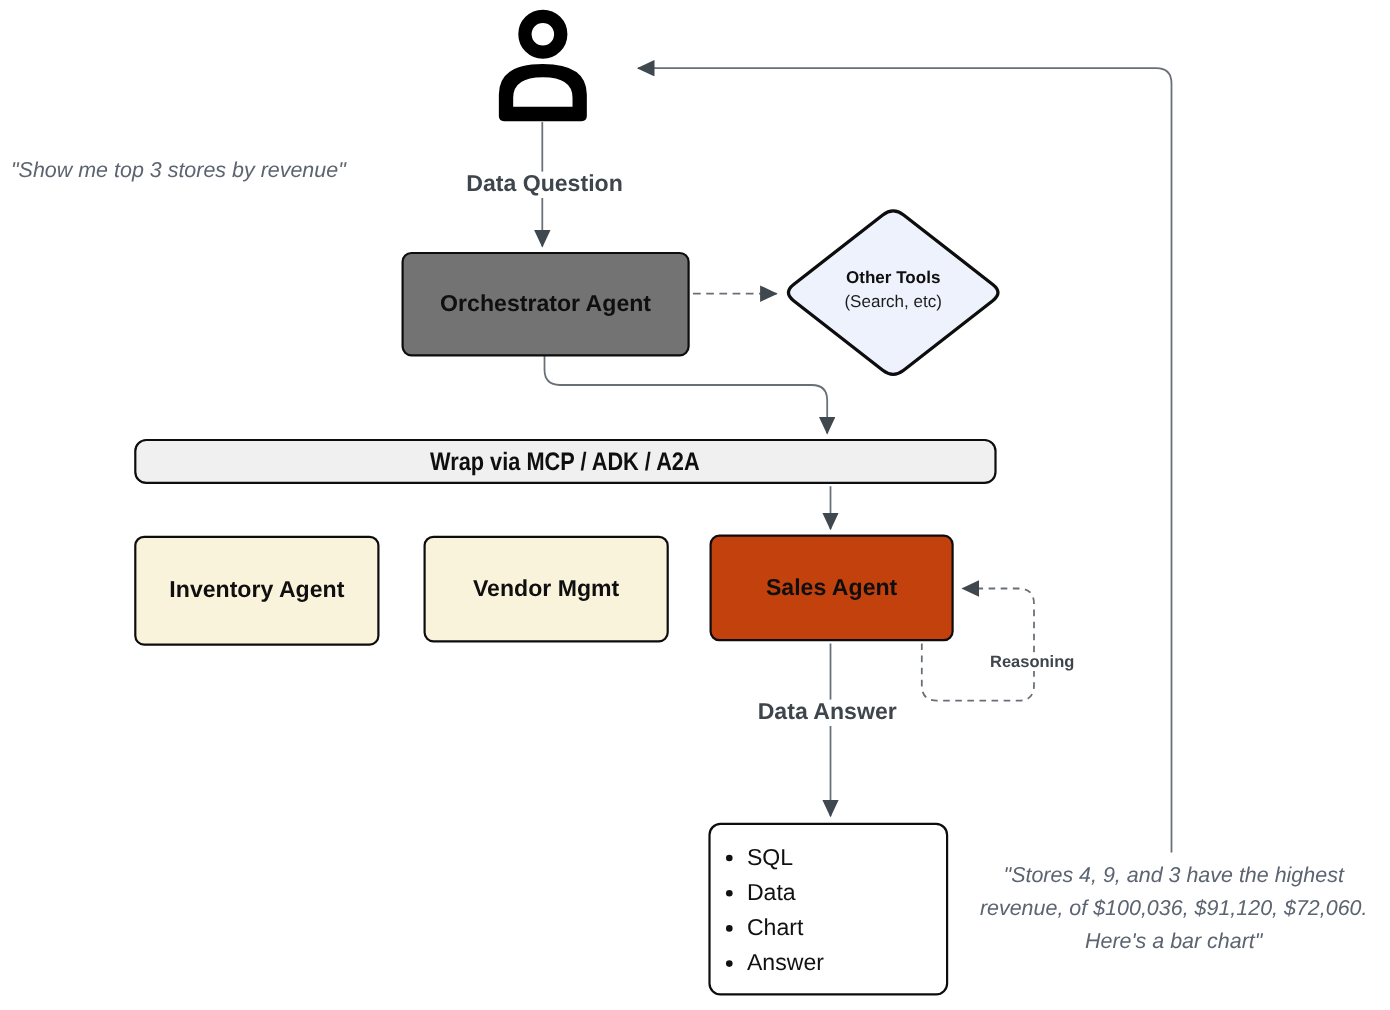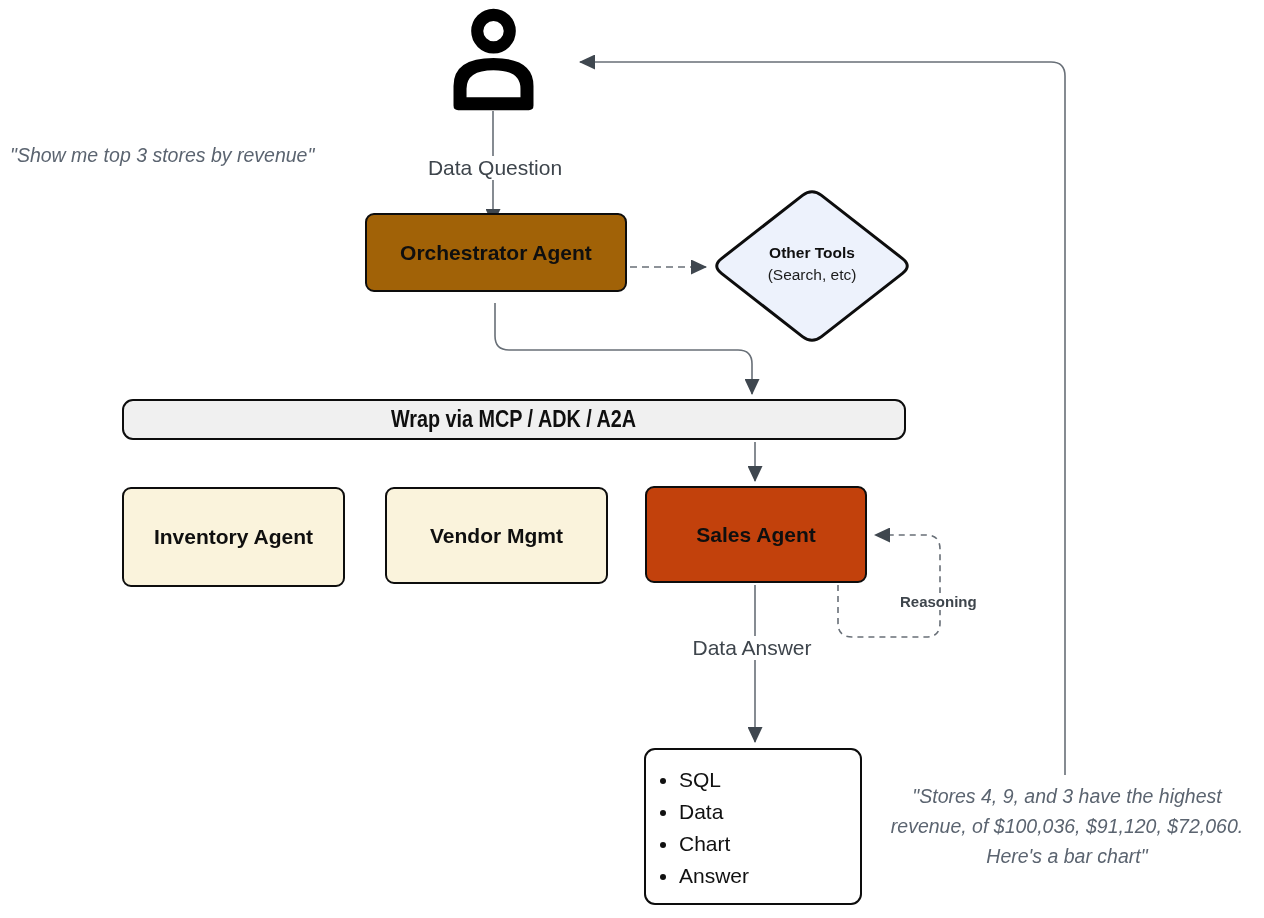--- a/index.html
+++ b/index.html
@@ -8,39 +8,39 @@
     font-family:"Liberation Sans", sans-serif; overflow:hidden;
   }
   svg.layer { position:absolute; left:0; top:0; width:1264px; height:918px; }
 
   .node {
     position:absolute; box-sizing:border-box;
     display:flex; align-items:center; justify-content:center;
     border:2.5px solid #0d0d0d; border-radius:9px;
     font-weight:bold; font-size:21px; color:#0f0f0f; text-align:center;
   }
-  .node-orchestrator { left:365px; top:213px; width:262px; height:79px; background:#a16207; }
+  .node-orchestrator { left:365px; top:229px; width:262px; height:95px; background:#737373; }
   .node-bar { left:122px; top:399px; width:784px; height:41px; background:#f0f0f0; border-radius:11px; font-size:23px; }
   .node-bar .bar-text { display:inline-block; transform:scaleX(0.86); letter-spacing:0; white-space:nowrap; }
   .node-inventory { left:122px; top:487px; width:223px; height:100px; background:#faf3dc; }
   .node-vendor { left:385px; top:487px; width:223px; height:97px; background:#faf3dc;justify-content:center; }
   .node-sales { left:645px; top:486px; width:222px; height:97px; background:#c2410c; }
 
   .node-output {
     position:absolute; box-sizing:border-box;
     left:644px; top:748px; width:218px; height:157px;
     background:#ffffff; border:2.5px solid #0d0d0d; border-radius:11px;
     padding:10px 0 0 6px;
   }
   .node-output ul { margin:4px 0 0 0; padding-left:27px; }
   .node-output li { font-size:21px; color:#111; line-height:32px; font-weight:normal; }
 
   .flow-label {
     position:absolute; transform:translateX(-50%);
-    font-weight:normal; font-size:21px; color:#3e454c;
+    font-weight:bold; font-size:21px; color:#3e454c;
     background:#ffffff; padding:0 7px; white-space:nowrap;
   }
   .label-data-question { left:495px; top:156px; }
   .label-data-answer  { left:752px; top:636px; }
   .label-reasoning {
     position:absolute; left:897px; top:593px;
     font-weight:bold; font-size:15px; color:#3e454c; background:#ffffff; padding:0 3px;
   }
 
   .quote { position:absolute; font-style:italic; color:#5b6470; font-size:19.5px; }

